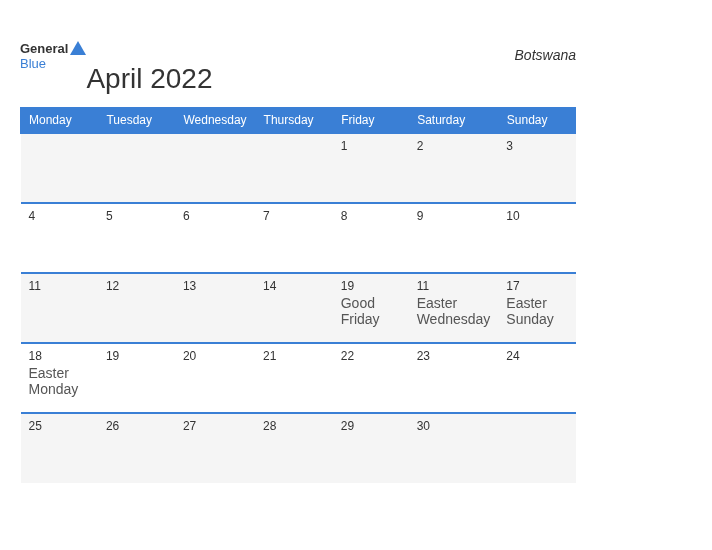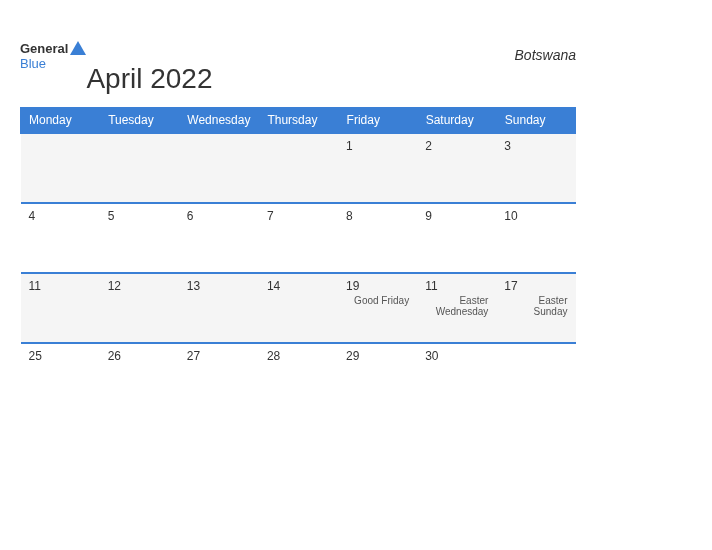--- a/index.html
+++ b/index.html
@@ -96,24 +96,23 @@
       background: #fff;
     }
     .day-number {
       display: block;
       font-size: 12px;
       color: #333;
       margin-bottom: 2px;
     }
     .holiday {
       display: block;
-      font-size: 10px;
+      font-size: 14px;
       color: #555;
       margin-top: 2px;
-      text-align: right;
     }
   </style>
 </head>
 <body>
 
 <div class="page">
   <div class="header">
     <div class="logo">
       <div style="display:flex; flex-direction:column; align-items:flex-start;">
         <div style="display:flex; align-items:center;">
@@ -199,20 +198,44 @@
             <span class="day-number">11</span>
             <span class="holiday">Easter Wednesday</span>
           </td>
           <td>
             <span class="day-number">17</span>
             <span class="holiday">Easter Sunday</span>
           </td>
         </tr>
         <tr>
           <td>
+            <span class="day-number">18</span>
+            <span class="holiday">Easter Monday</span>
+          </td>
+          <td>
+            <span class="day-number">19</span>
+          </td>
+          <td>
+            <span class="day-number">20</span>
+          </td>
+          <td>
+            <span class="day-number">21</span>
+          </td>
+          <td>
+            <span class="day-number">22</span>
+          </td>
+          <td>
+            <span class="day-number">23</span>
+          </td>
+          <td>
+            <span class="day-number">24</span>
+          </td>
+        </tr>
+        <tr>
+          <td>
             <span class="day-number">25</span>
           </td>
           <td>
             <span class="day-number">26</span>
           </td>
           <td>
             <span class="day-number">27</span>
           </td>
           <td>
             <span class="day-number">28</span>

